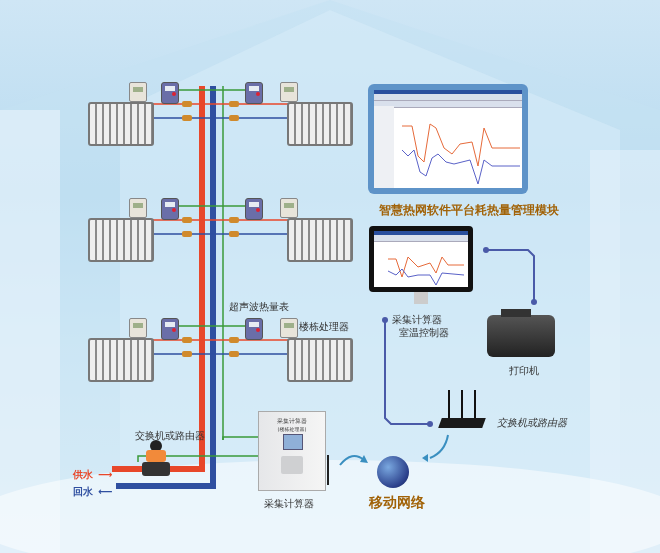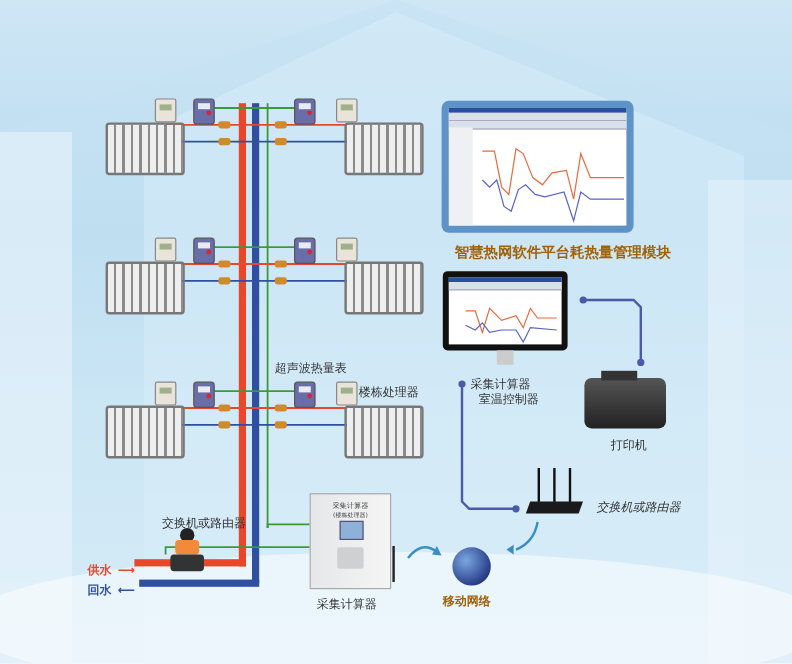--- a/index.html
+++ b/index.html
@@ -3,21 +3,21 @@
 <meta charset="utf-8">
 <style>
   html,body{margin:0;padding:0;}
   body{width:660px;height:553px;position:relative;overflow:hidden;font-family:"DejaVu Sans",sans-serif;
     background:linear-gradient(180deg,#cfe6f5 0%,#b8dbf0 35%,#d6ecf8 65%,#eef7fc 100%);}
   .abs{position:absolute;}
   .bg-svg{position:absolute;left:0;top:0;}
   .lbl{position:absolute;font-size:10px;color:#333;white-space:nowrap;}
   .lbl-blue{color:#a16207;font-weight:bold;}
   .lbl-title{font-size:12px;}
-  .lbl-mobile{font-size:10px;}
+  .lbl-mobile{font-size:14px;}
   .lbl-supply{color:#e8472a;font-weight:bold;font-size:10px;}
   .lbl-return{color:#2f4fa0;font-weight:bold;font-size:10px;}
   .radiator{position:absolute;width:66px;height:44px;border-radius:3px;
     background:repeating-linear-gradient(90deg,#eeeeee 0 5px,#8a8a8a 5px 7px);border:2px solid #777;box-sizing:border-box;}
   .thermostat{position:absolute;width:18px;height:20px;background:#e8e4da;border:1px solid #888;border-radius:2px;box-sizing:border-box;}
   .thermostat::after{content:"";position:absolute;left:3px;top:4px;width:10px;height:5px;background:#9fb08a;}
   .meter{position:absolute;width:18px;height:22px;background:#6a6ea8;border:1px solid #555;border-radius:3px;box-sizing:border-box;}
   .meter::before{content:"";position:absolute;left:3px;top:3px;width:10px;height:5px;background:#e7ecf3;}
   .meter::after{content:"";position:absolute;right:2px;top:9px;width:4px;height:4px;border-radius:50%;background:#d23;}
   .valve{position:absolute;width:10px;height:6px;background:#d08a2c;border-radius:2px;}

